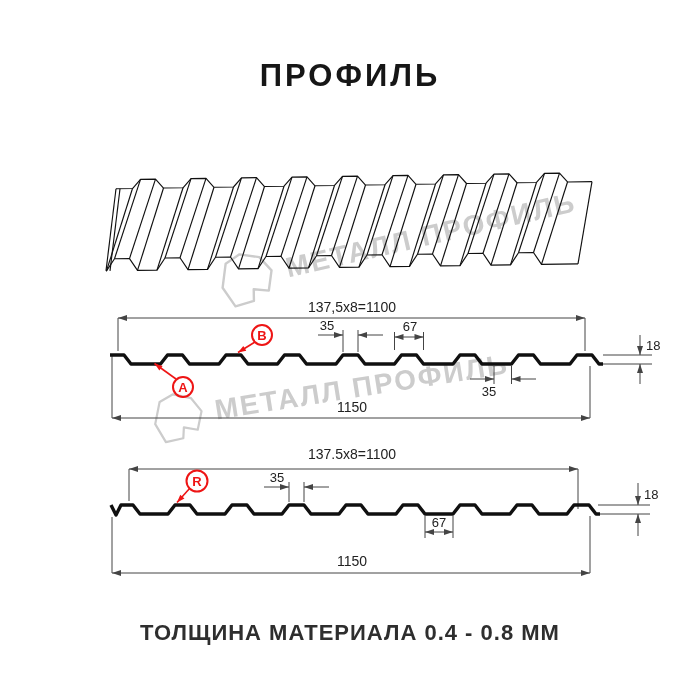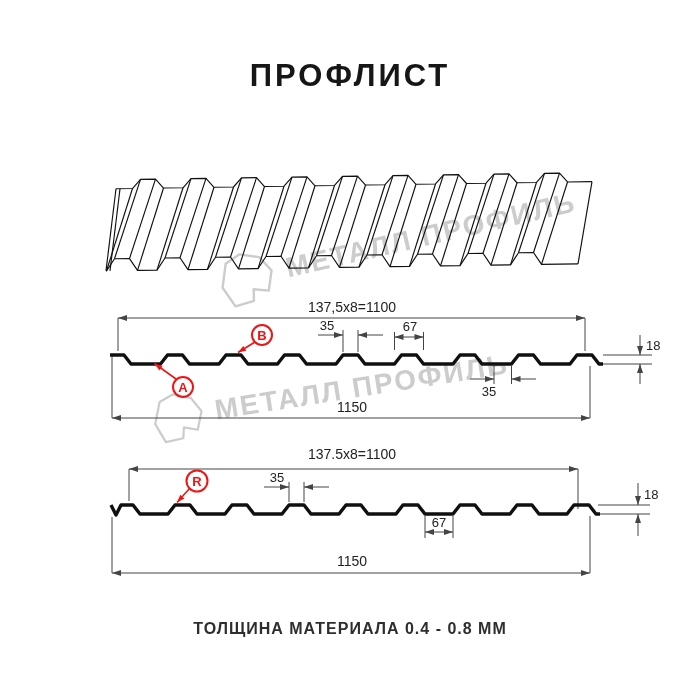--- a/index.html
+++ b/index.html
@@ -3,42 +3,42 @@
 <meta charset="utf-8">
 <style>
   html,body{margin:0;padding:0;background:#fff;}
   .page{position:relative;width:700px;height:700px;background:#ffffff;overflow:hidden;
         font-family:"Liberation Sans", sans-serif;}
   .title{position:absolute;left:0;top:58px;width:700px;text-align:center;
          font-size:31px;font-weight:700;letter-spacing:3px;color:#161616;}
   .subtitle{position:absolute;left:0;top:100px;width:700px;text-align:center;
          font-size:15px;font-weight:700;letter-spacing:2px;color:#1c1c1c;}
   .footer{position:absolute;left:0;top:620px;width:700px;text-align:center;
-         font-size:16px;font-weight:700;letter-spacing:1px;color:#2e2e2e;}
+         font-size:22px;font-weight:700;letter-spacing:1px;color:#2e2e2e;}
   .wm{position:absolute;display:flex;align-items:center;gap:10px;z-index:1;
       color:#cccccc;font-weight:700;white-space:nowrap;}
   .wm .wmtext{font-size:28px;letter-spacing:2px;}
   .wm1{left:216px;top:258px;transform:rotate(-13deg);transform-origin:0 50%;}
   .wm2{left:150px;top:396px;transform:rotate(-9deg);transform-origin:0 50%;}
   svg.layer{position:absolute;z-index:2;}
   #sheet3d{left:100px;top:155px;}
   #sec1{left:0;top:290px;}
   #sec2{left:0;top:445px;}
   .profile{fill:none;stroke:#101010;stroke-width:3.4;stroke-linejoin:round;}
   .dimtext{font-size:13px;fill:#222;}
   .dimtext.big{font-size:14px;}
   .mtext{font-size:13px;font-weight:700;text-anchor:middle;}
   .mcirc{fill:none;stroke-width:2;}
 </style>
 </head>
 <body>
 
 <div class="page">
 
-  <div class="title">ПРОФЛИСТ</div>
+  <div class="title">ПРОФИЛЬ</div>
 
   <div class="wm wm1">
     <svg width="62" height="54" viewBox="0 0 100 90">
       <path d="M 8 52 L 22 14 L 48 4 L 79 16 L 94 42 L 82 74 L 58 66 L 54 85 L 22 87 Z" fill="none" stroke="#cccccc" stroke-width="4" stroke-linejoin="round"></path>
     </svg>
     <span class="wmtext">МЕТАЛЛ ПРОФИЛЬ</span>
   </div>
   <div class="wm wm2">
     <svg width="56" height="50" viewBox="0 0 100 90">
       <path d="M 8 52 L 22 14 L 48 4 L 79 16 L 94 42 L 82 74 L 58 66 L 54 85 L 22 87 Z" fill="none" stroke="#cccccc" stroke-width="4" stroke-linejoin="round"></path>

